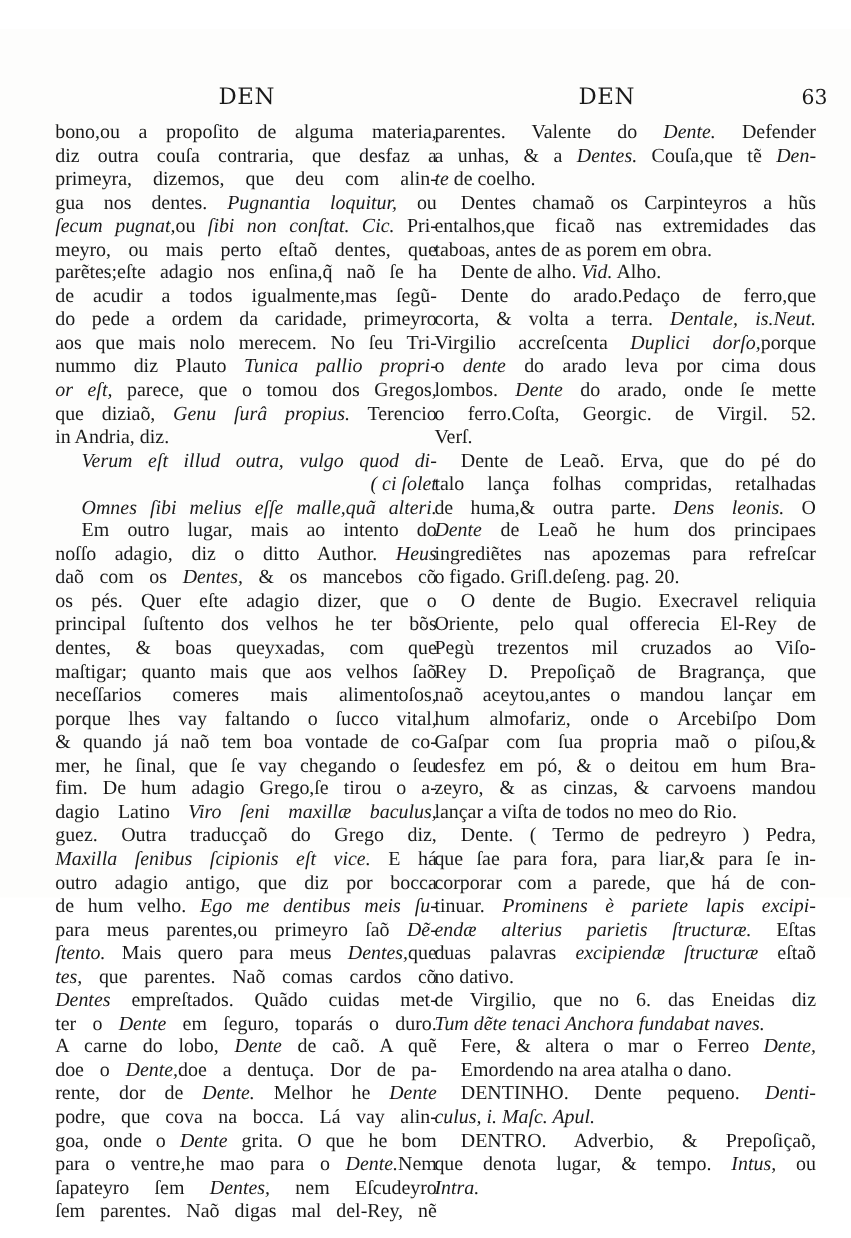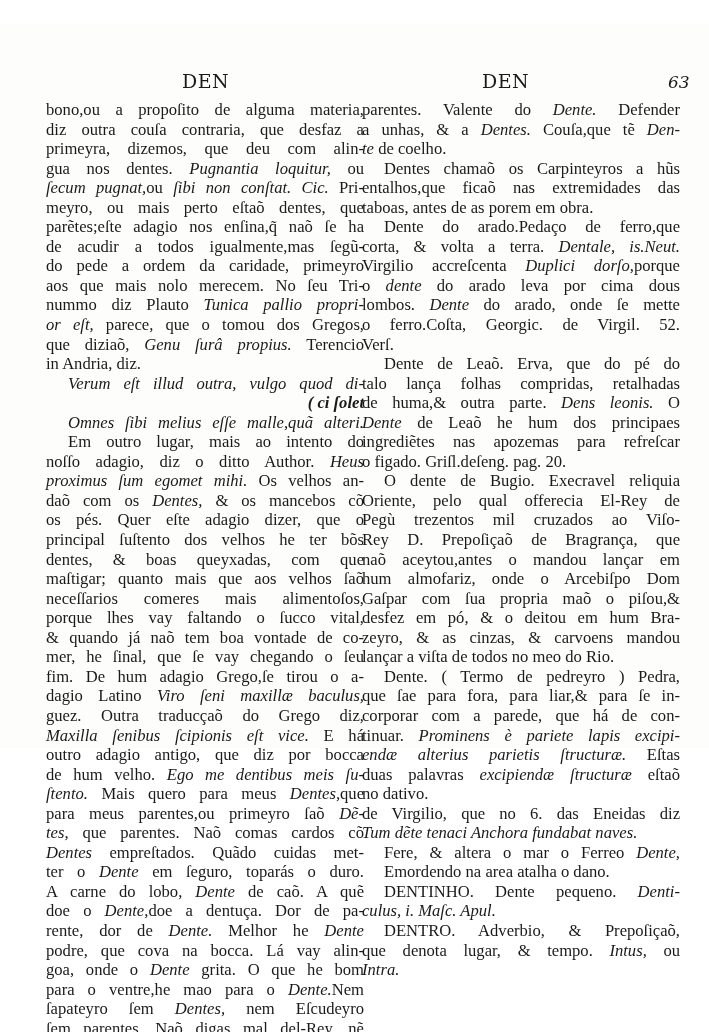--- a/index.html
+++ b/index.html
@@ -2,29 +2,29 @@
 <html><head>
 <meta charset="utf-8">
 <style>
   html, body { margin: 0; padding: 0; background: #ffffff; }
   body { width: 709px; height: 1032px; position: relative; overflow: hidden;
          font-family: "DejaVu Serif", "Liberation Serif", serif; color: #1a1a1a; }
   .page { position: absolute; left: 0; top: 0; width: 709px; height: 724px; background: #fdfdfc; margin-top: 24px; }
   .running-head { position: absolute; top: 46px; font-size: 19px; letter-spacing: 0.5px; }
   .head-left { left: 182px; }
   .head-right { left: 482px; }
-  .page-number { position: absolute; left: 668px; top: 48px; font-size: 17px; font-style: italic; }
+  .page-number { position: absolute; left: 668px; top: 48px; font-size: 17px; }
   .column { position: absolute; top: 76px; width: 310px;
             font-family: "Liberation Serif", "DejaVu Serif", serif; font-size: 16.6px; line-height: 19.55px; }
   .col-left { left: 46px; width: 318px; }
   .col-right { left: 362px; width: 318px; }
   .line { display: block; white-space: nowrap; text-align: justify; text-align-last: justify; height: 19.55px; overflow: visible; }
   .line.last { text-align-last: left; }
   .line.indent { padding-left: 22px; }
-  .line.right { text-align: right; text-align-last: right; font-weight: bold; }
+  .line.right { text-align: right; text-align-last: right; }
   .line.deep { padding-left: 22px; text-align-last: left; }
   i { font-style: italic; }
 </style>
 </head>
 <body>
 
 <div class="page">
   <div class="running-head head-left">DEN</div>
   <div class="running-head head-right">DEN</div>
   <div class="page-number">63</div>
@@ -42,57 +42,57 @@
       <span class="line">aos que mais nolo merecem. No ſeu Tri-</span>
       <span class="line">nummo diz Plauto <i>Tunica pallio propri-</i></span>
       <span class="line"><i>or eſt,</i> parece, que o tomou dos Gregos,</span>
       <span class="line">que diziaõ, <i>Genu ſurâ propius.</i> Terencio</span>
       <span class="line last">in Andria, diz.</span>
       <span class="line indent"><i>Verum eſt illud outra, vulgo quod di-</i></span>
       <span class="line right"><i>( ci ſolet</i></span>
       <span class="line indent"><i>Omnes ſibi melius eſſe malle,quã alteri.</i></span>
       <span class="line indent">Em outro lugar, mais ao intento do</span>
       <span class="line">noſſo adagio, diz o ditto Author. <i>Heus</i></span>
-      <span class="line"><i>proximus ſum egomet mihi.</i> Os velhos an-</span>
       <span class="line">daõ com os <i>Dentes,</i> &amp; os mancebos cõ</span>
       <span class="line">os pés. Quer eſte adagio dizer, que o</span>
       <span class="line">principal ſuſtento dos velhos he ter bõs</span>
       <span class="line">dentes, &amp; boas queyxadas, com que</span>
       <span class="line">maſtigar; quanto mais que aos velhos ſaõ</span>
       <span class="line">neceſſarios comeres mais alimentoſos,</span>
       <span class="line">porque lhes vay faltando o ſucco vital,</span>
       <span class="line">&amp; quando já naõ tem boa vontade de co-</span>
       <span class="line">mer, he ſinal, que ſe vay chegando o ſeu</span>
       <span class="line">fim. De hum adagio Grego,ſe tirou o a-</span>
       <span class="line">dagio Latino <i>Viro ſeni maxillæ baculus,</i></span>
       <span class="line">guez. Outra traducçaõ do Grego diz,</span>
       <span class="line"><i>Maxilla ſenibus ſcipionis eſt vice.</i> E há</span>
       <span class="line">outro adagio antigo, que diz por bocca</span>
       <span class="line">de hum velho. <i>Ego me dentibus meis ſu-</i></span>
+      <span class="line">para meus parentes,ou primeyro ſaõ <i>Dẽ-</i></span>
       <span class="line"><i>ſtento.</i> Mais quero para meus <i>Dentes,</i>que</span>
-      <span class="line">para meus parentes,ou primeyro ſaõ <i>Dẽ-</i></span>
       <span class="line"><i>tes,</i> que parentes. Naõ comas cardos cõ</span>
       <span class="line"><i>Dentes</i> empreſtados. Quãdo cuidas met-</span>
       <span class="line">ter o <i>Dente</i> em ſeguro, toparás o duro.</span>
       <span class="line">A carne do lobo, <i>Dente</i> de caõ. A quẽ</span>
       <span class="line">doe o <i>Dente,</i>doe a dentuça. Dor de pa-</span>
       <span class="line">rente, dor de <i>Dente.</i> Melhor he <i>Dente</i></span>
       <span class="line">podre, que cova na bocca. Lá vay alin-</span>
       <span class="line">goa, onde o <i>Dente</i> grita. O que he bom</span>
       <span class="line">para o ventre,he mao para o <i>Dente.</i>Nem</span>
       <span class="line">ſapateyro ſem <i>Dentes,</i> nem Eſcudeyro</span>
       <span class="line">ſem parentes. Naõ digas mal del-Rey, nẽ</span>
     </div>
   <div class="column col-right" id="col-right">
       <span class="line">parentes. Valente do <i>Dente.</i> Defender</span>
       <span class="line">a unhas, &amp; a <i>Dentes.</i> Couſa,que tẽ <i>Den-</i></span>
       <span class="line last"><i>te</i> de coelho.</span>
       <span class="line indent">Dentes chamaõ os Carpinteyros a hũs</span>
       <span class="line">entalhos,que ficaõ nas extremidades das</span>
       <span class="line last">taboas, antes de as porem em obra.</span>
+      <span class="line deep">Dente de alho. <i>Vid.</i> Alho.</span>
       <span class="line indent">Dente do arado.Pedaço de ferro,que</span>
       <span class="line">corta, &amp; volta a terra. <i>Dentale, is.Neut.</i></span>
       <span class="line">Virgilio accreſcenta <i>Duplici dorſo,</i>porque</span>
       <span class="line">o <i>dente</i> do arado leva por cima dous</span>
       <span class="line">lombos. <i>Dente</i> do arado, onde ſe mette</span>
       <span class="line">o ferro.Coſta, Georgic. de Virgil. 52.</span>
       <span class="line last">Verſ.</span>
       <span class="line indent">Dente de Leaõ. Erva, que do pé do</span>
       <span class="line">talo lança folhas compridas, retalhadas</span>
       <span class="line">de huma,&amp; outra parte. <i>Dens leonis.</i> O</span>

